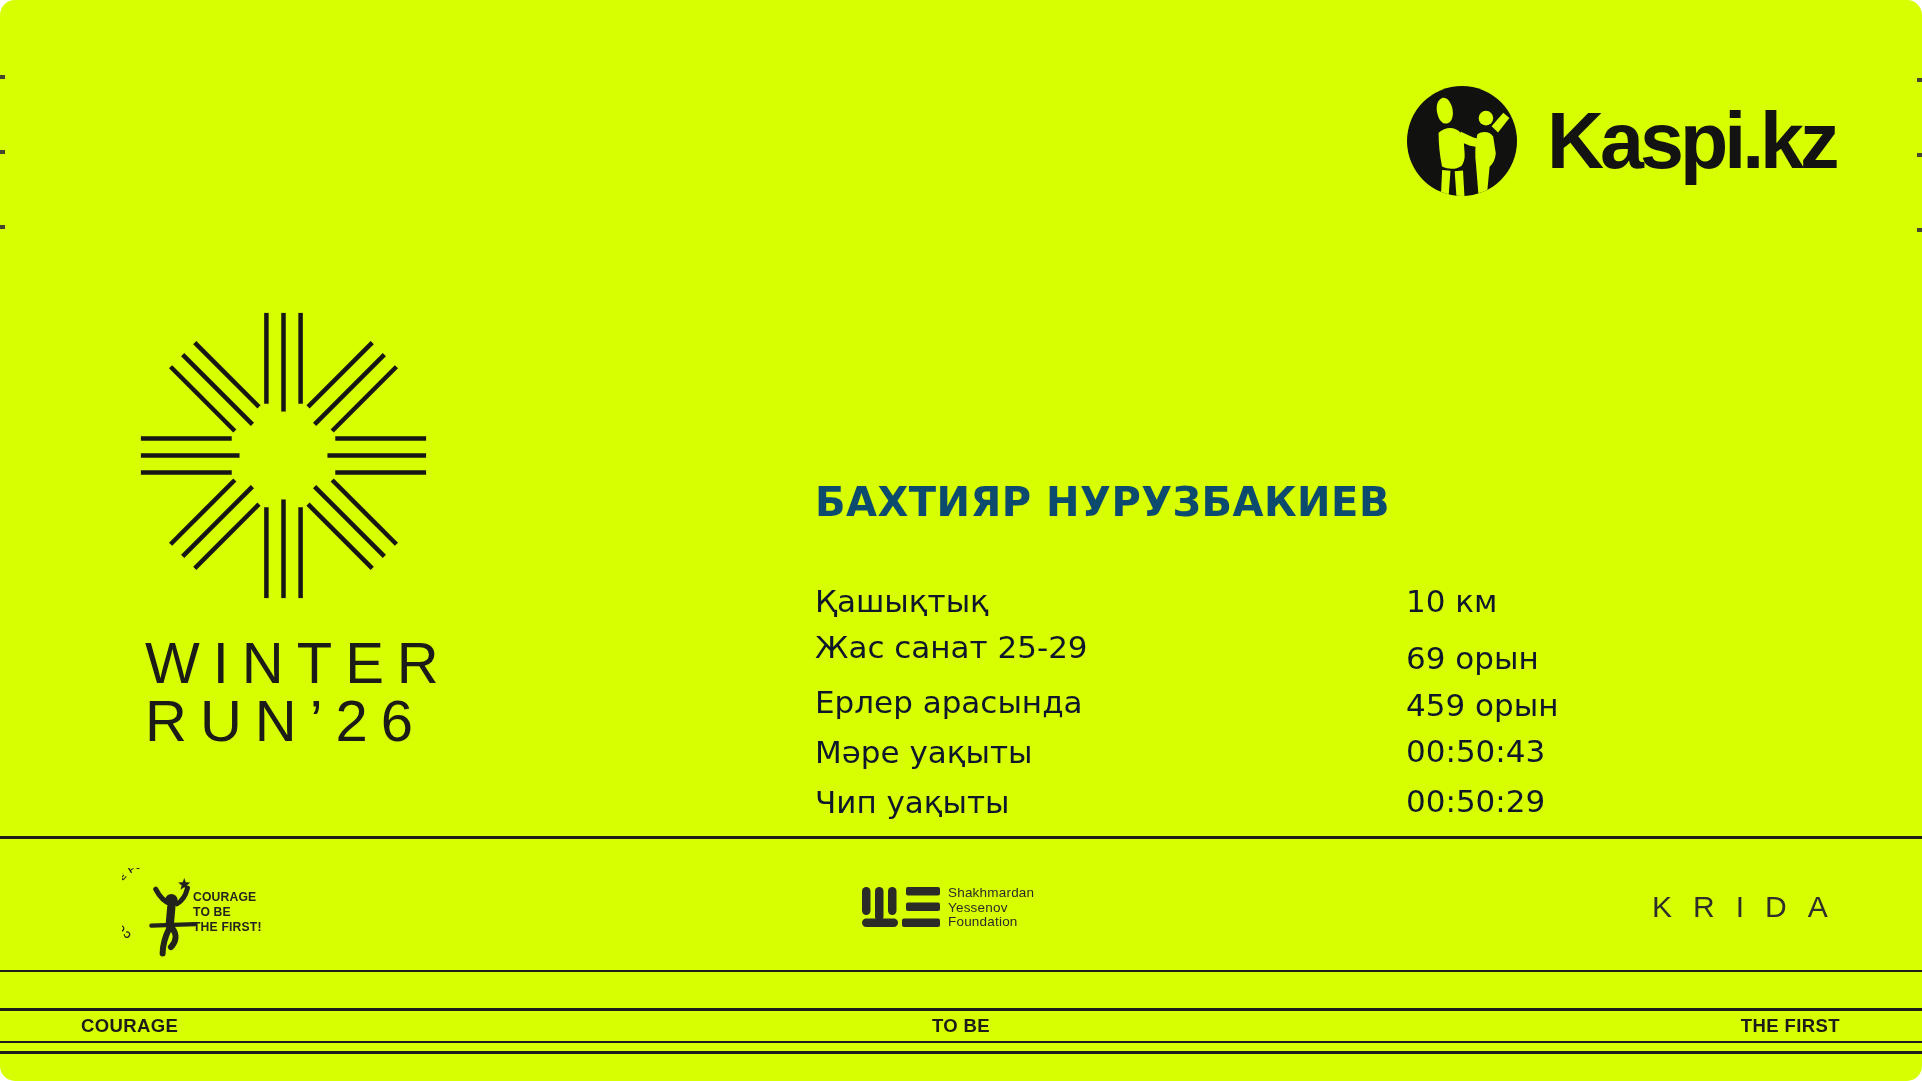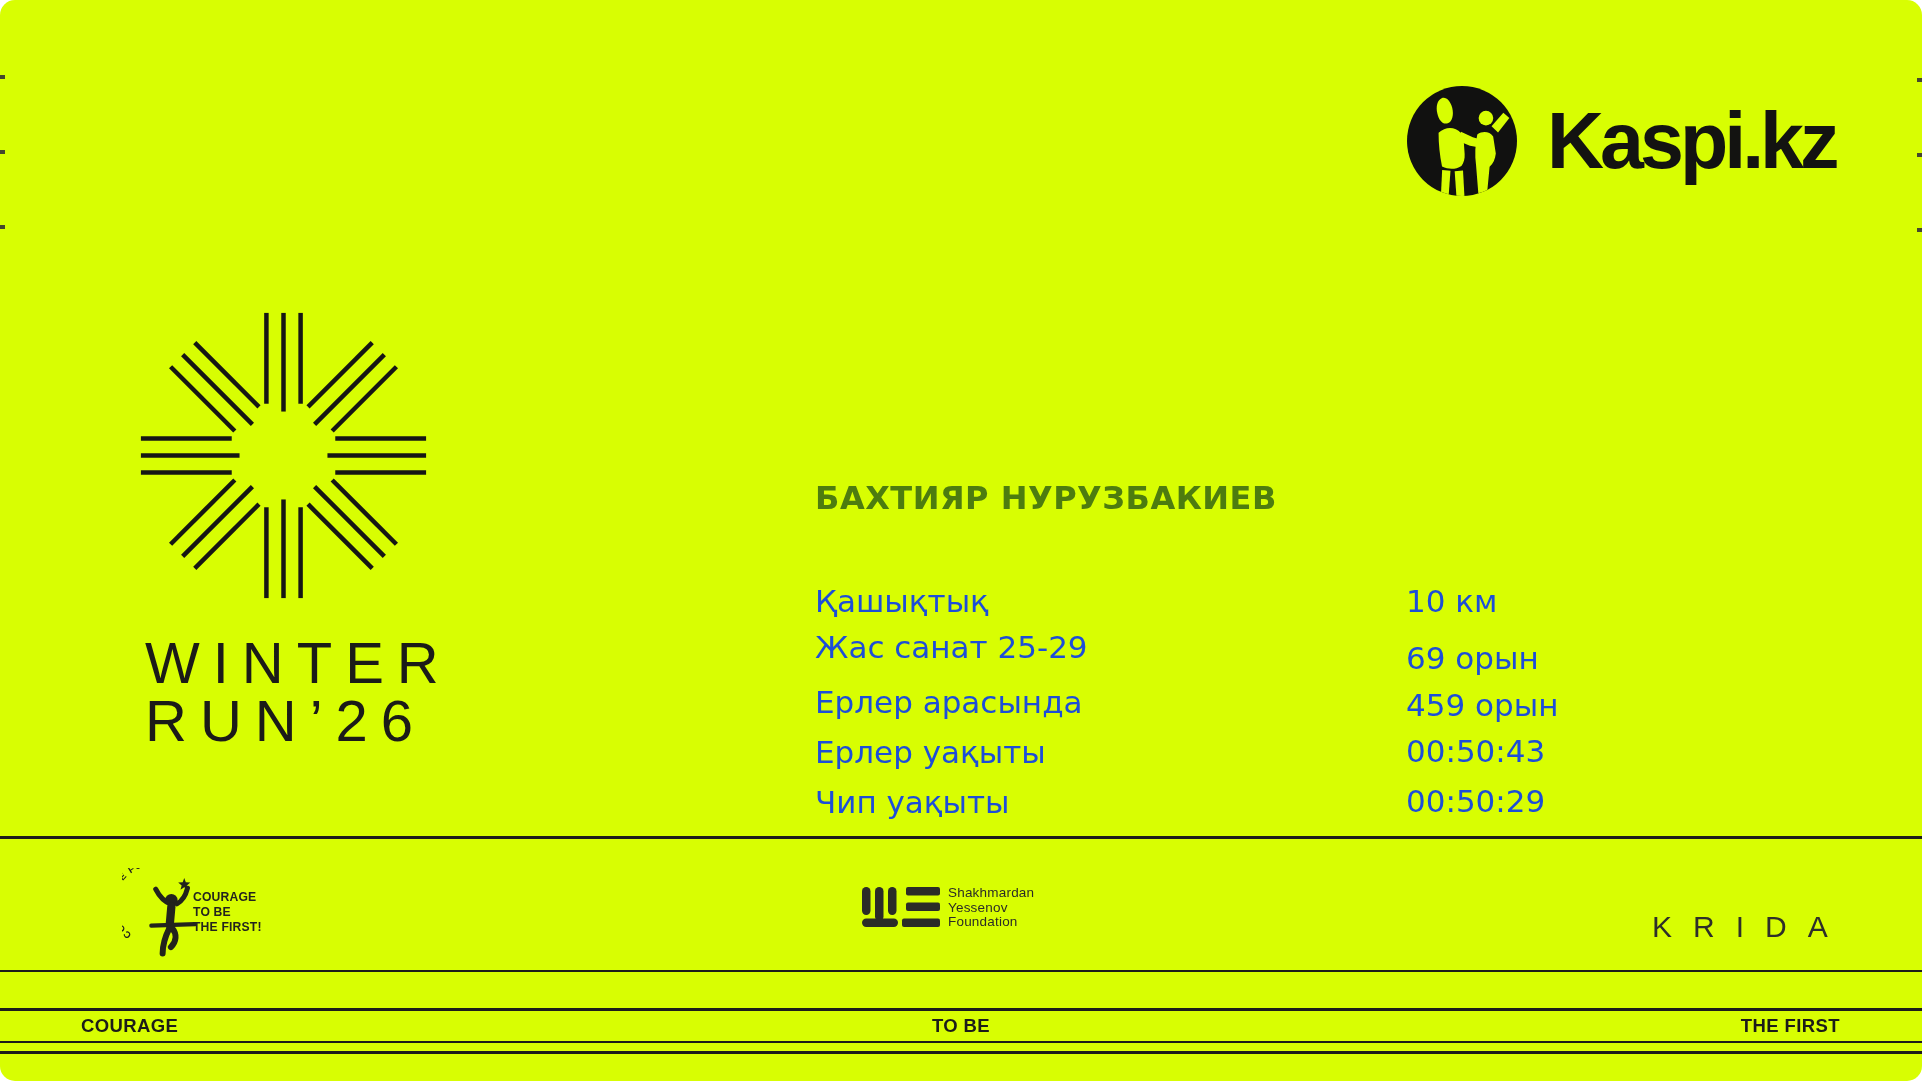--- a/index.html
+++ b/index.html
@@ -38,48 +38,48 @@
   .event{
     position:absolute;left:130px;top:634px;
     font-size:58px;font-weight:400;letter-spacing:13px;line-height:58px;
     color:#1b1b18;white-space:nowrap;margin-left:15px;
   }
 
   
   .recipient{
     position:absolute;left:815px;top:482px;
     font-family:"DejaVu Sans",sans-serif;
-    font-size:32px;font-weight:700;letter-spacing:.5px;line-height:1;
-    color:#4d7c0f;white-space:nowrap;
+    font-size:40px;font-weight:700;letter-spacing:.5px;line-height:1;
+    color:#0c4a6e;white-space:nowrap;
   }
   .rlabel,.rvalue{
     position:absolute;line-height:1;white-space:nowrap;
     font-family:"DejaVu Sans",sans-serif;
-    font-size:31px;font-weight:400;color:#1d4ed8;
+    font-size:31px;font-weight:400;color:#0f172a;
   }
   .rlabel{left:815px;}
   .rvalue{left:1382px;margin-left:24px;}
 
   
   .badge-icon{position:absolute;left:122px;top:868px;width:84px;height:92px;}
   .slogan{
     position:absolute;left:193px;top:889px;
     font-size:13.5px;font-weight:600;line-height:15px;letter-spacing:.2px;
     color:#23241e;transform:scaleX(.9);transform-origin:left top;white-space:nowrap;
   }
   .yf-icon{position:absolute;left:862px;top:887px;width:78px;height:40px;}
   .yf-text{
     position:absolute;left:948px;top:886px;
     font-size:13.5px;font-weight:400;line-height:14.5px;letter-spacing:.2px;
     color:#2b2c27;white-space:nowrap;
   }
   .krida{
     position:absolute;left:1652px;top:892px;
     font-size:30px;font-weight:400;letter-spacing:21px;line-height:1;
-    color:#2e2f2a;white-space:nowrap;margin-top:20px;
+    color:#2e2f2a;white-space:nowrap;
   }
 
   
   .footer-item{
     position:absolute;top:1017px;line-height:1;
     font-size:18.5px;font-weight:600;letter-spacing:.4px;
     color:#1c1c19;white-space:nowrap;
   }
   .footer-left{left:81px;}
   .footer-center{left:50%;transform:translateX(-50%);}
@@ -168,21 +168,21 @@
   </div>
 
   <div class="recipient">БАХТИЯР НУРУЗБАКИЕВ</div>
 
   <div class="rlabel" style="top:586px">Қашықтық</div>
   <div class="rvalue" style="top:586px">10 км</div>
   <div class="rlabel" style="top:632px">Жас санат 25-29</div>
   <div class="rvalue" style="top:643px">69 орын</div>
   <div class="rlabel" style="top:687px">Ерлер арасында</div>
   <div class="rvalue" style="top:690px">459 орын</div>
-  <div class="rlabel" style="top:737px">Ерлер уақыты</div>
+  <div class="rlabel" style="top:737px">Мәре уақыты</div>
   <div class="rvalue" style="top:736px">00:50:43</div>
   <div class="rlabel" style="top:787px">Чип уақыты</div>
   <div class="rvalue" style="top:786px">00:50:29</div>
 
   <div class="rule rule-1"></div>
   <div class="rule rule-2"></div>
   <div class="rule rule-3"></div>
   <div class="rule rule-4"></div>
   <div class="rule rule-5"></div>
 

